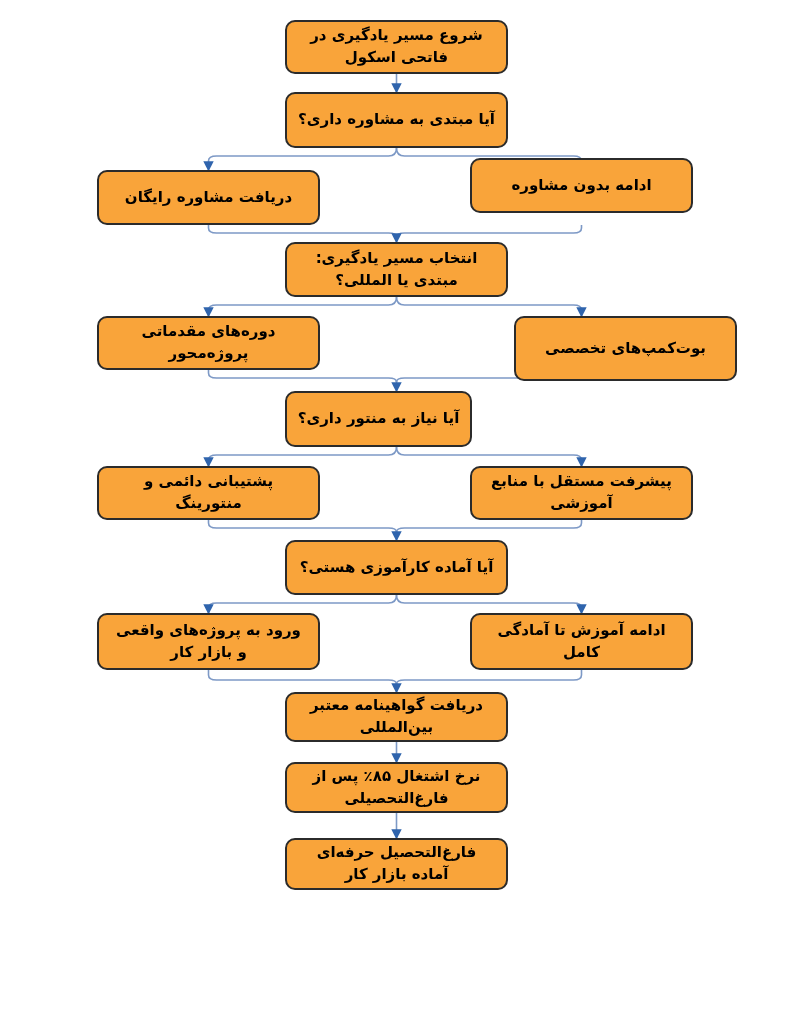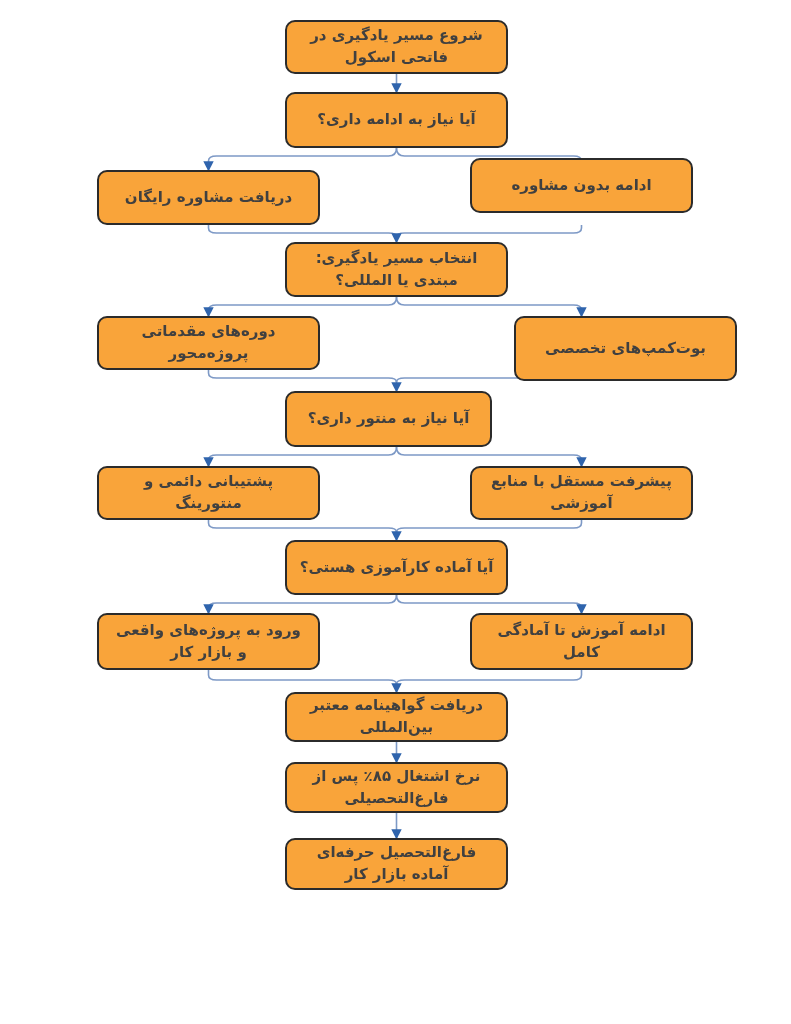--- a/index.html
+++ b/index.html
@@ -30,21 +30,21 @@
     position: absolute;
     box-sizing: border-box;
     display: flex;
     align-items: center;
     justify-content: center;
     text-align: center;
     direction: rtl;
     background: #F9A43A;
     border: 2px solid #2B2B2B;
     border-radius: 10px;
-    color: #404040;
+    color: #000000;
     font-weight: bold;
     font-size: 15px;
     line-height: 1.45;
     padding: 2px 10px;
   }
 </style>
 </head>
 <body>
 
 <div class="canvas">
@@ -108,33 +108,33 @@
       <path class="edge-line" d="M396.5,742 L396.5,762" marker-end="url(#arr)"></path>
     </g>
 
     <g>
       <path class="edge-line" d="M396.5,813 L396.5,838" marker-end="url(#arr)"></path>
     </g>
   </svg>
 
   <div class="node" style="left:285px; top:20px; width:223px; height:54px;">شروع مسیر یادگیری در فاتحی اسکول</div>
 
-  <div class="node" style="left:285px; top:92px; width:223px; height:56px;">آیا نیاز به ادامه داری؟</div>
+  <div class="node" style="left:285px; top:92px; width:223px; height:56px;">آیا مبتدی به مشاوره داری؟</div>
 
   <div class="node" style="left:97px; top:170px; width:223px; height:55px;">دریافت مشاوره رایگان</div>
 
   <div class="node" style="left:470px; top:158px; width:223px; height:55px;">ادامه بدون مشاوره</div>
 
   <div class="node" style="left:285px; top:242px; width:223px; height:55px;">انتخاب مسیر یادگیری: مبتدی یا المللی؟</div>
 
   <div class="node" style="left:97px; top:316px; width:223px; height:54px;">دوره‌های مقدماتی پروژه‌محور</div>
 
   <div class="node" style="left:470px; top:316px; width:223px; height:65px;margin-left:44px;">بوت‌کمپ‌های تخصصی</div>
 
-  <div class="node" style="left:285px; top:391px; width:207px; height:56px;">آیا نیاز به منتور داری؟</div>
+  <div class="node" style="left:285px; top:391px; width:187px; height:56px;">آیا نیاز به منتور داری؟</div>
 
   <div class="node" style="left:97px; top:466px; width:223px; height:54px;">پشتیبانی دائمی و منتورینگ</div>
 
   <div class="node" style="left:470px; top:466px; width:223px; height:54px;">پیشرفت مستقل با منابع آموزشی</div>
 
   <div class="node" style="left:285px; top:540px; width:223px; height:55px;">آیا آماده کارآموزی هستی؟</div>
 
   <div class="node" style="left:97px; top:613px; width:223px; height:57px;">ورود به پروژه‌های واقعی و بازار کار</div>
 
   <div class="node" style="left:470px; top:613px; width:223px; height:57px;">ادامه آموزش تا آمادگی کامل</div>

